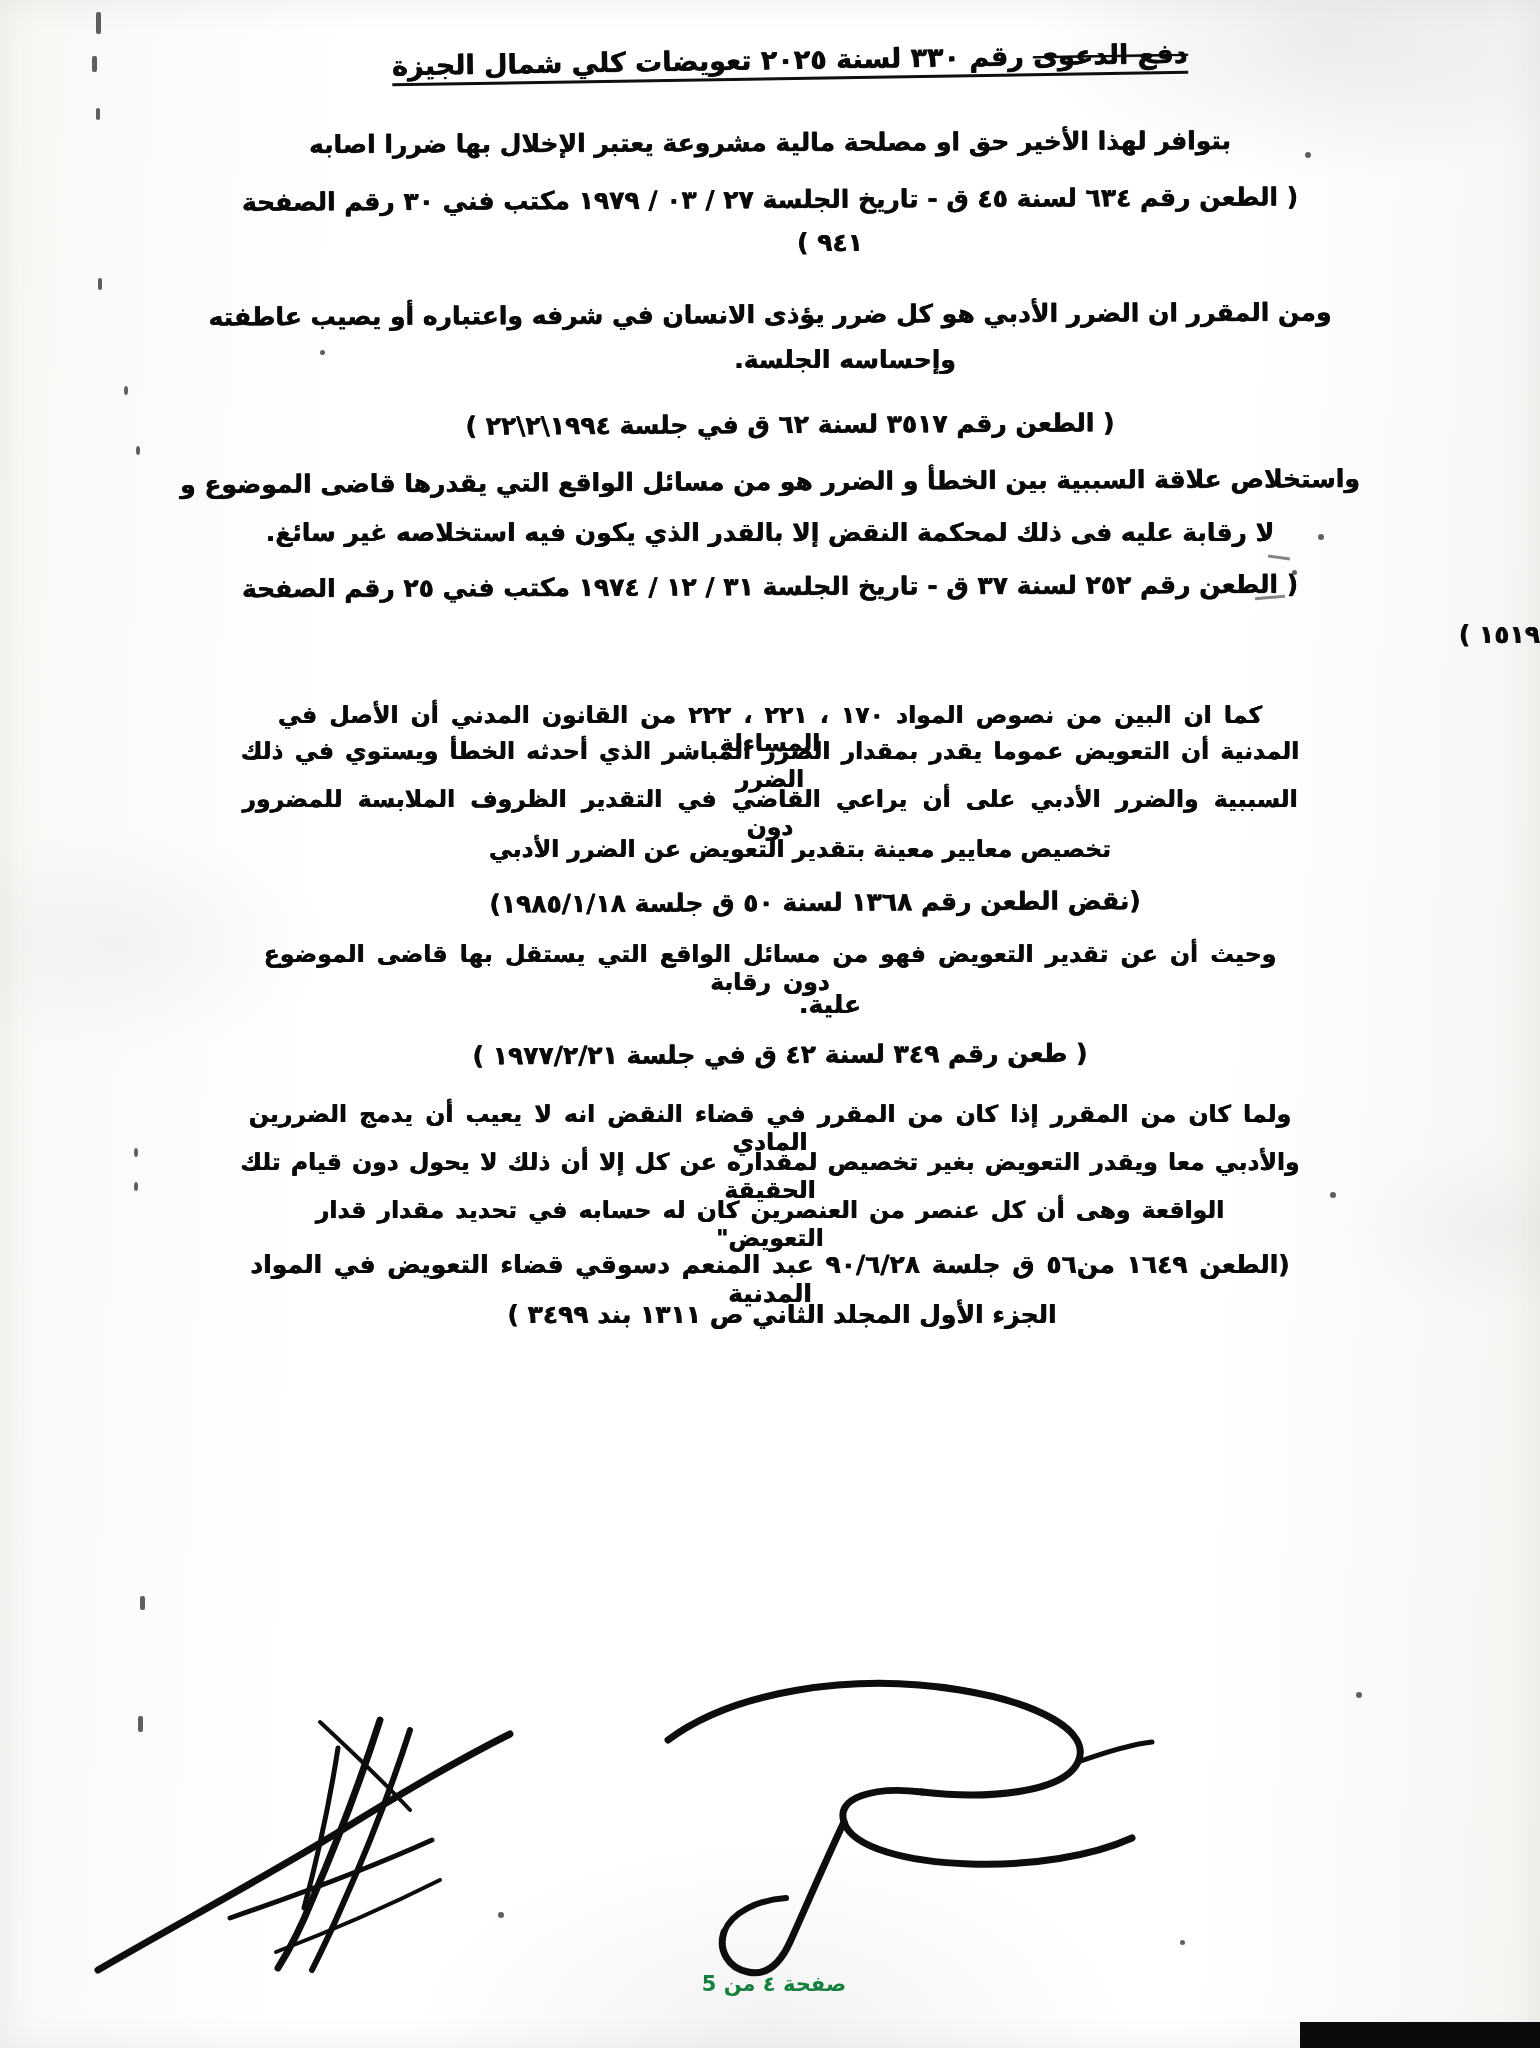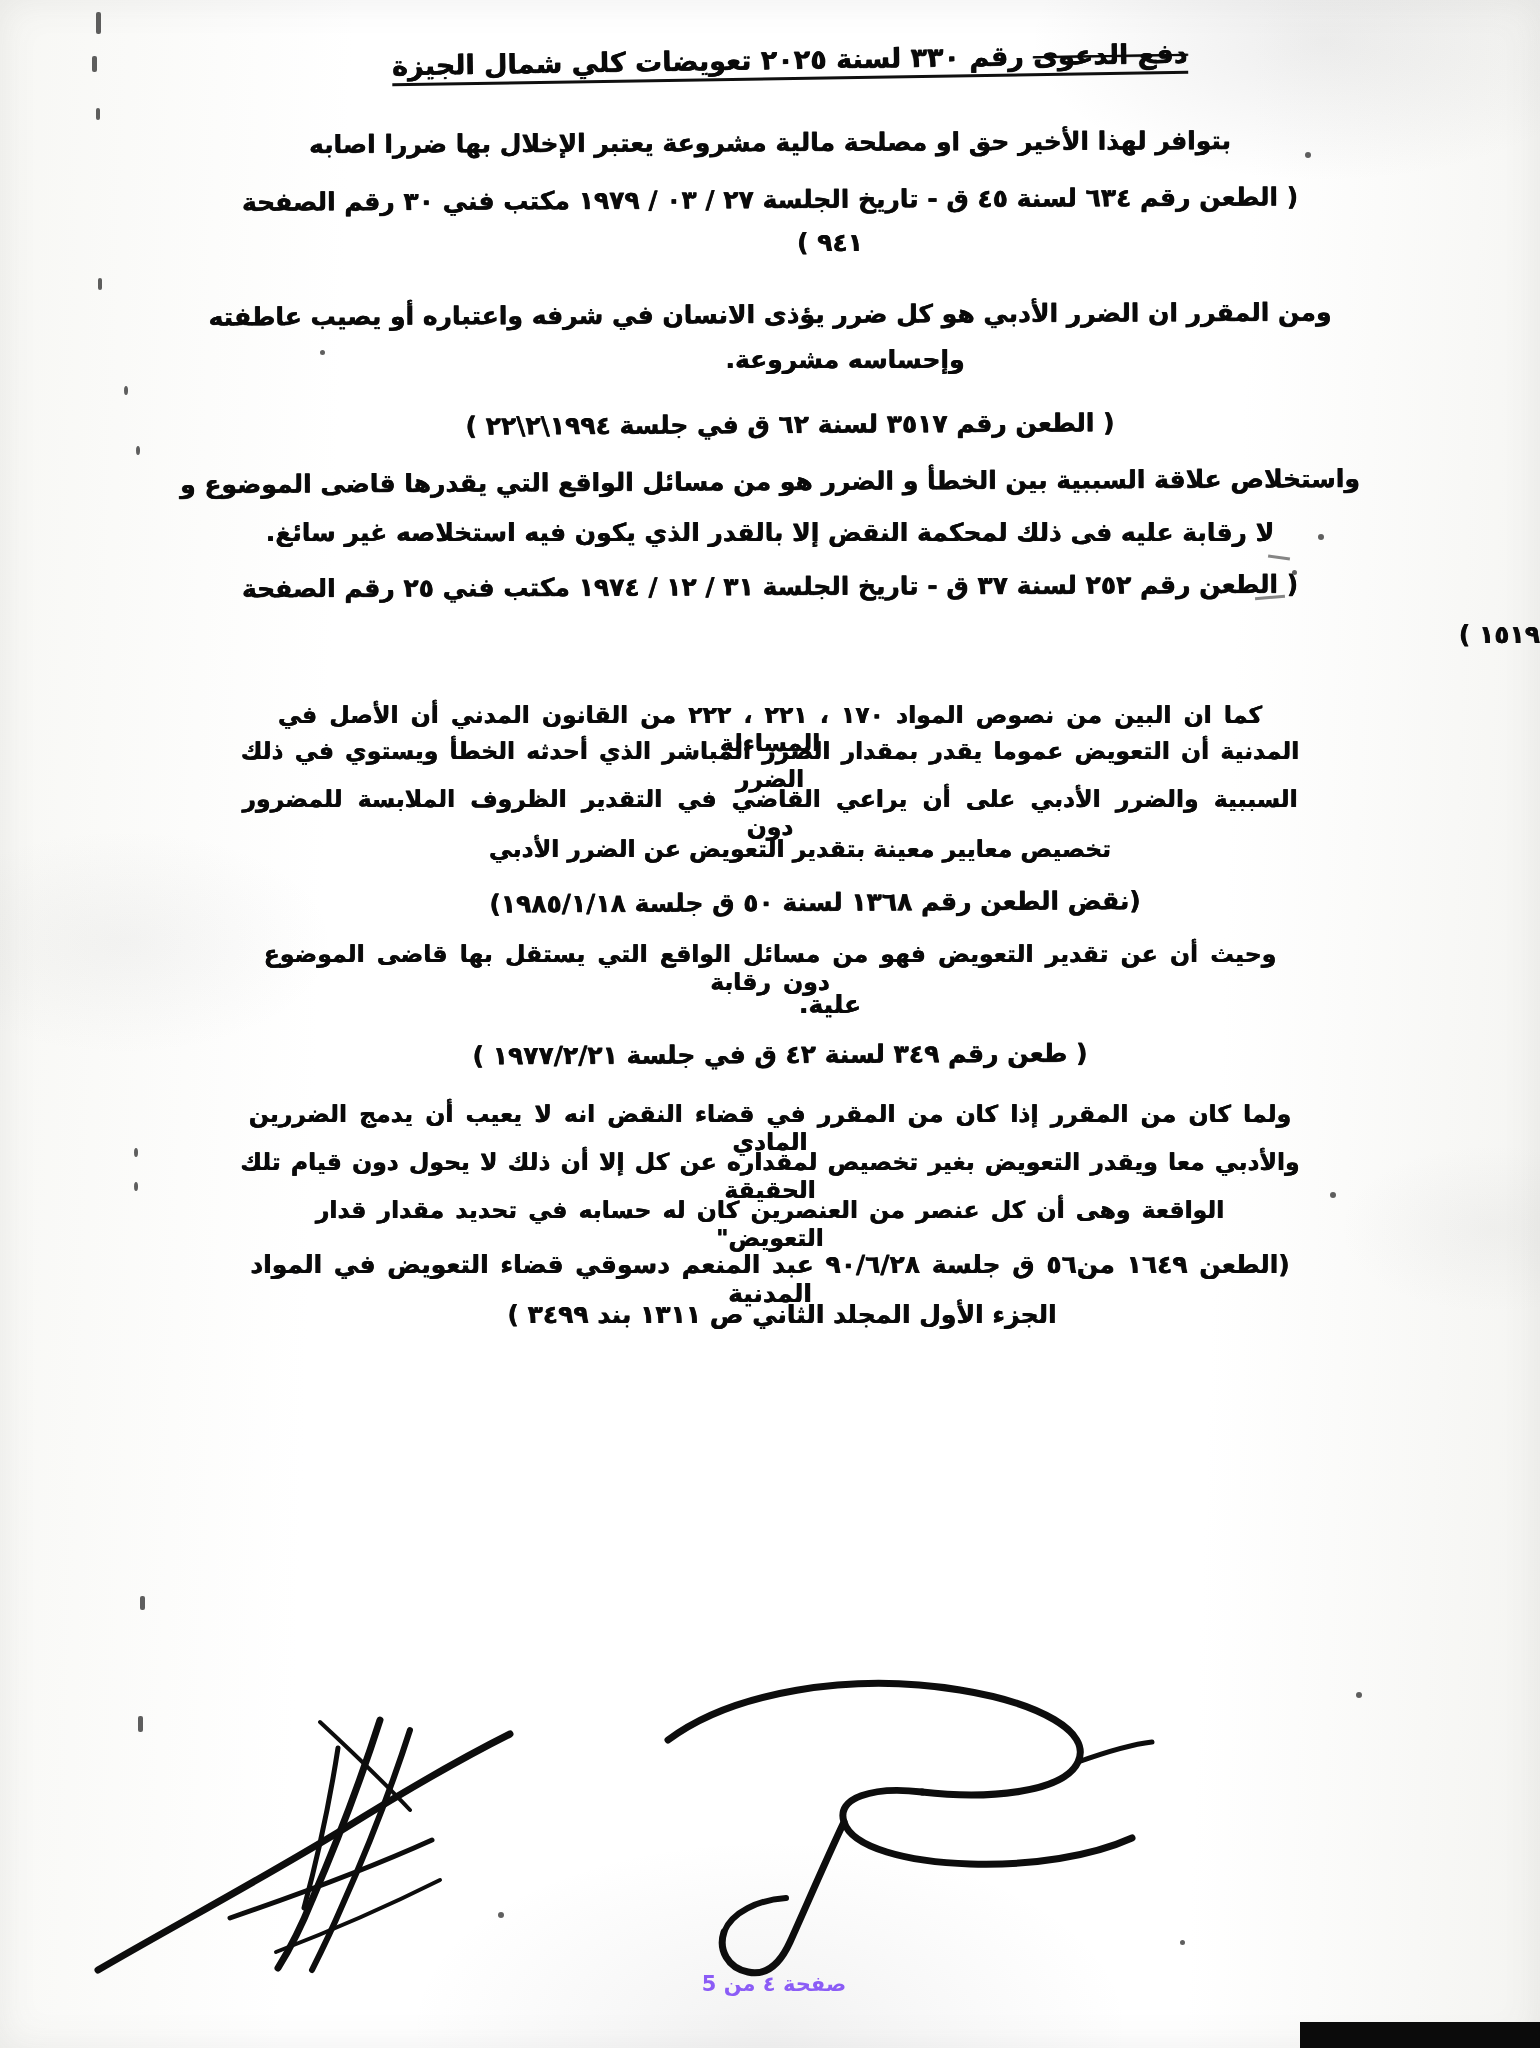--- a/index.html
+++ b/index.html
@@ -114,21 +114,21 @@
     z-index: 7;
     pointer-events: none;
   }
   #footer-page {
     position: absolute;
     left: 8px; right: 0;
     top: 1972px;
     text-align: center;
     font-size: 21px;
     font-weight: 700;
-    color: #8b5cf6;
+    color: #15803d;
     z-index: 6;
   }
 </style>
 </head>
 <body>
 
 <div id="page">
 
   <div class="corner-smudge"></div>
 
@@ -139,21 +139,21 @@
     </div>
 
     <div class="ln para-line" style="top:128px; right:250px; left:250px; text-align:center; transform:rotate(-0.25deg);">بتوافر لهذا الأخير حق او مصلحة مالية مشروعة يعتبر الإخلال بها ضررا اصابه</div>
 
     <div class="ln cite-line" style="top:185px; right:140px; left:140px; text-align:center; transform:rotate(-0.3deg);">( الطعن رقم ٦٣٤ لسنة ٤٥ ق - تاريخ الجلسة ٢٧ / ٠٣ / ١٩٧٩ مكتب فني ٣٠ رقم الصفحة</div>
 
     <div class="ln cite-line" style="top:228px; right:0; left:0; text-align:center; padding-left:120px;">٩٤١ )</div>
 
     <div class="ln para-line" style="top:300px; right:140px; left:140px; text-align:center; transform:rotate(-0.25deg);">ومن المقرر ان الضرر الأدبي هو كل ضرر يؤذى الانسان في شرفه واعتباره أو يصيب عاطفته</div>
 
-    <div class="ln para-line" style="top:345px; right:0; left:0; text-align:center; padding-left:150px;">وإحساسه مشروعة.</div>
+    <div class="ln para-line" style="top:345px; right:0; left:0; text-align:center; padding-left:150px;">وإحساسه الجلسة.</div>
 
     <div class="ln cite-line" style="top:410px; right:0; left:0; text-align:center; padding-left:40px; transform:rotate(-0.3deg);">( الطعن رقم ٣٥١٧ لسنة ٦٢ ق في جلسة ١٩٩٤\٢\٢٢ )</div>
 
     <div class="ln para-line" style="top:467px; right:140px; left:140px; text-align:center; transform:rotate(-0.3deg);">واستخلاص علاقة السببية بين الخطأ و الضرر هو من مسائل الواقع التي يقدرها قاضى الموضوع و</div>
 
     <div class="ln para-line" style="top:518px; right:170px; left:170px; text-align:center;">لا رقابة عليه فى ذلك لمحكمة النقض إلا بالقدر الذي يكون فيه استخلاصه غير سائغ.</div>
 
     <div class="ln cite-line" style="top:572px; right:110px; left:110px; text-align:center; transform:rotate(-0.25deg);">( الطعن رقم ٢٥٢ لسنة ٣٧ ق - تاريخ الجلسة ٣١ / ١٢ / ١٩٧٤ مكتب فني ٢٥ رقم الصفحة</div>
 
     <div class="ln cite-line" style="top:620px; right:0; left:0; text-align:right; padding-left:84px;">١٥١٩ )</div>

